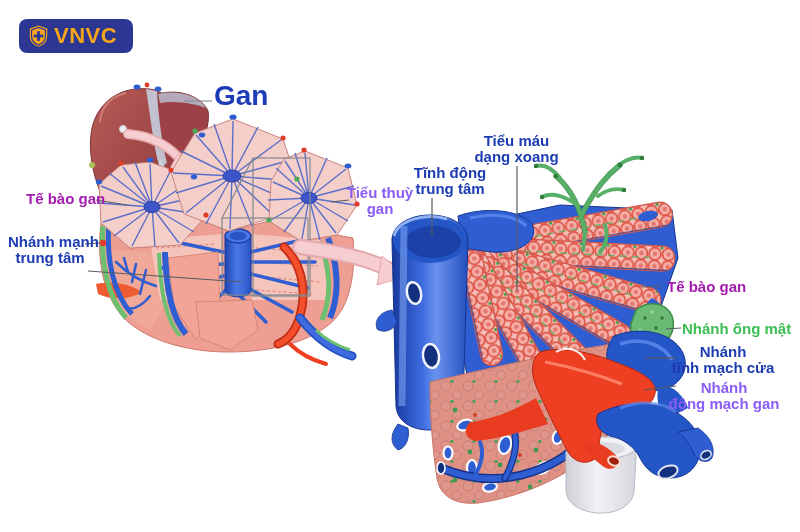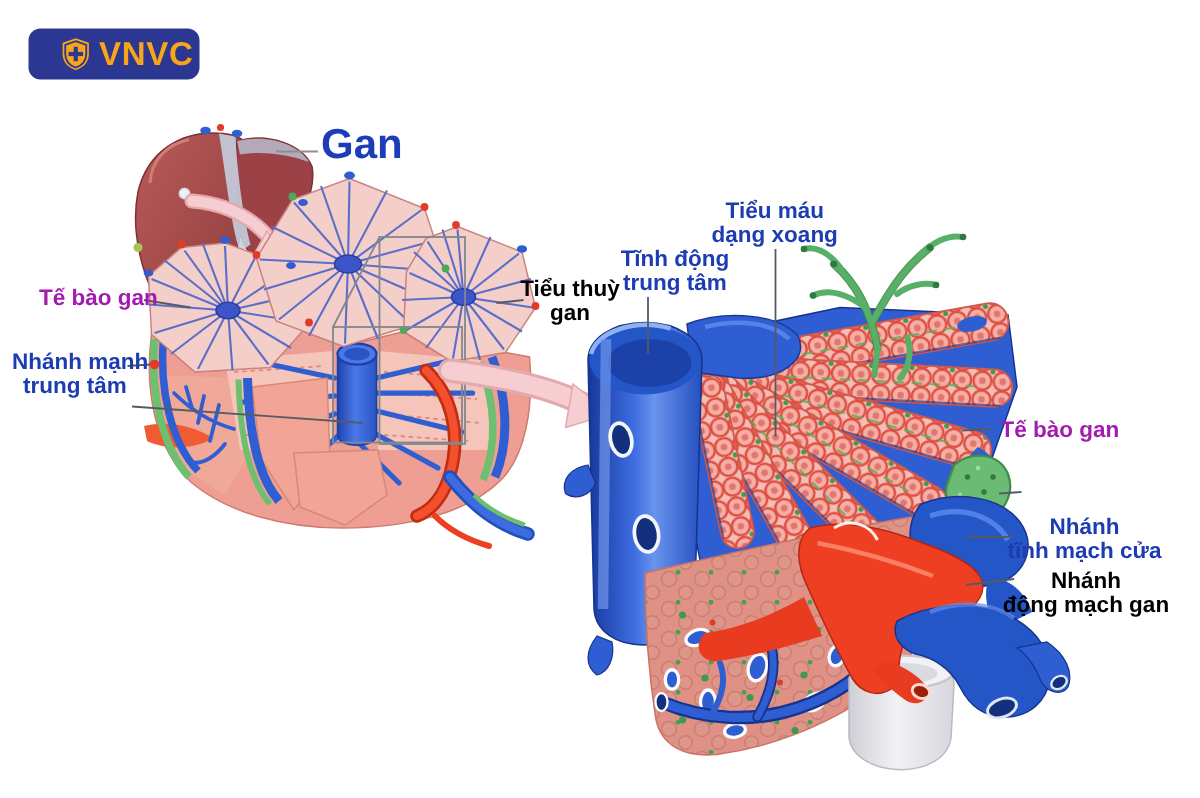--- a/index.html
+++ b/index.html
@@ -1,25 +1,25 @@
 <!DOCTYPE html>
 <html><head>
 <meta charset="utf-8">
 <style>
   html,body{margin:0;padding:0;background:#fff;}
   .stage{position:relative;width:800px;height:532px;background:#ffffff;overflow:hidden;
          font-family:"Liberation Sans",sans-serif;}
   .art{position:absolute;left:0;top:0;}
   .logo{position:absolute;left:19px;top:19px;width:114px;height:34px;background:#2b3790;
-        border-radius:8px;display:flex;align-items:center;gap:5px;padding-left:21px;box-sizing:border-box;}
+        border-radius:8px;display:flex;align-items:center;gap:5px;padding-left:9px;box-sizing:border-box;}
   .logo-text{color:#f9a51b;font-weight:800;font-size:22px;letter-spacing:.5px;line-height:1;}
   .lbl{position:absolute;font-weight:700;font-size:15px;line-height:16px;white-space:nowrap;}
   .lbl.center{text-align:center;}
   .lbl span{display:block;}
-  .c-blue{color:#1d3cb2}.c-orange{color:#000000}.c-green{color:#3dbe52}.c-black{color:#a21caf}
+  .c-blue{color:#1d3cb2}.c-orange{color:#8b5cf6}.c-green{color:#3dbe52}.c-black{color:#a21caf}
   .organ-lbl{position:absolute;left:214px;top:82px;font-size:28px;font-weight:700;color:#1c3cb8;line-height:1;}
 </style>
 </head>
 <body>
 
 <div class="stage">
 
 <svg class="art" width="800" height="532" viewBox="0 0 800 532">
   <defs>
     <linearGradient id="liverG" x1="0" y1="0" x2="1" y2="1">
@@ -370,20 +370,21 @@
   <span>trung tâm</span>
 </div>
 
 <div class="lbl c-blue center" style="left:468px;top:133px;width:97px;">
   <span>Tiểu máu</span>
   <span>dạng xoang</span>
 </div>
 
 <div class="lbl c-black" style="left:667px;top:279px;">Tế bào gan</div>
 
+<div class="lbl c-green" style="left:682px;top:321px;">Nhánh ống mật</div>
 
 <div class="lbl c-blue center" style="left:664px;top:344px;width:118px;">
   <span>Nhánh</span>
   <span>tĩnh mạch cửa</span>
 </div>
 
 <div class="lbl c-orange center" style="left:664px;top:380px;width:120px;">
   <span>Nhánh</span>
   <span>động mạch gan</span>
 </div>

